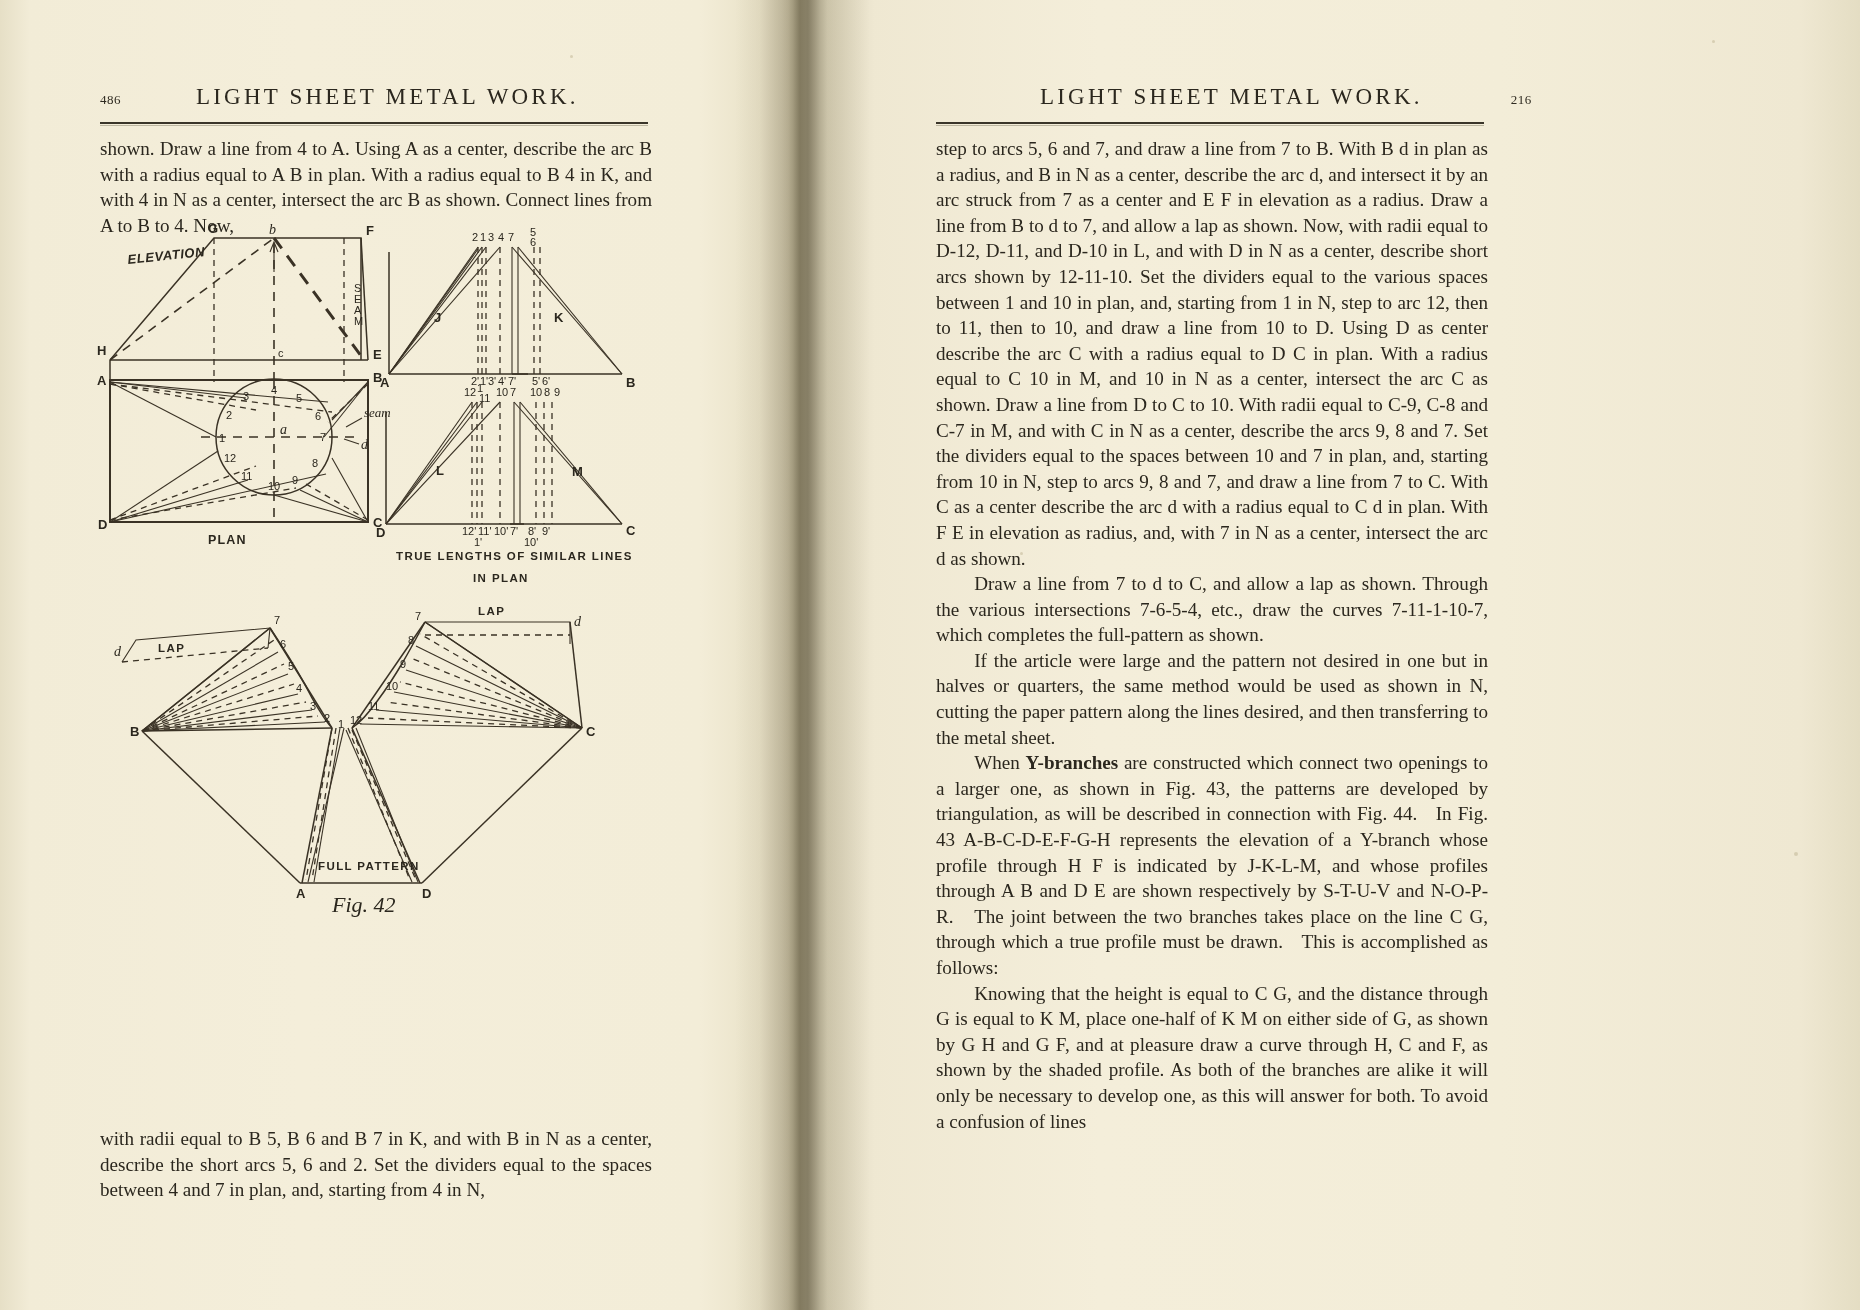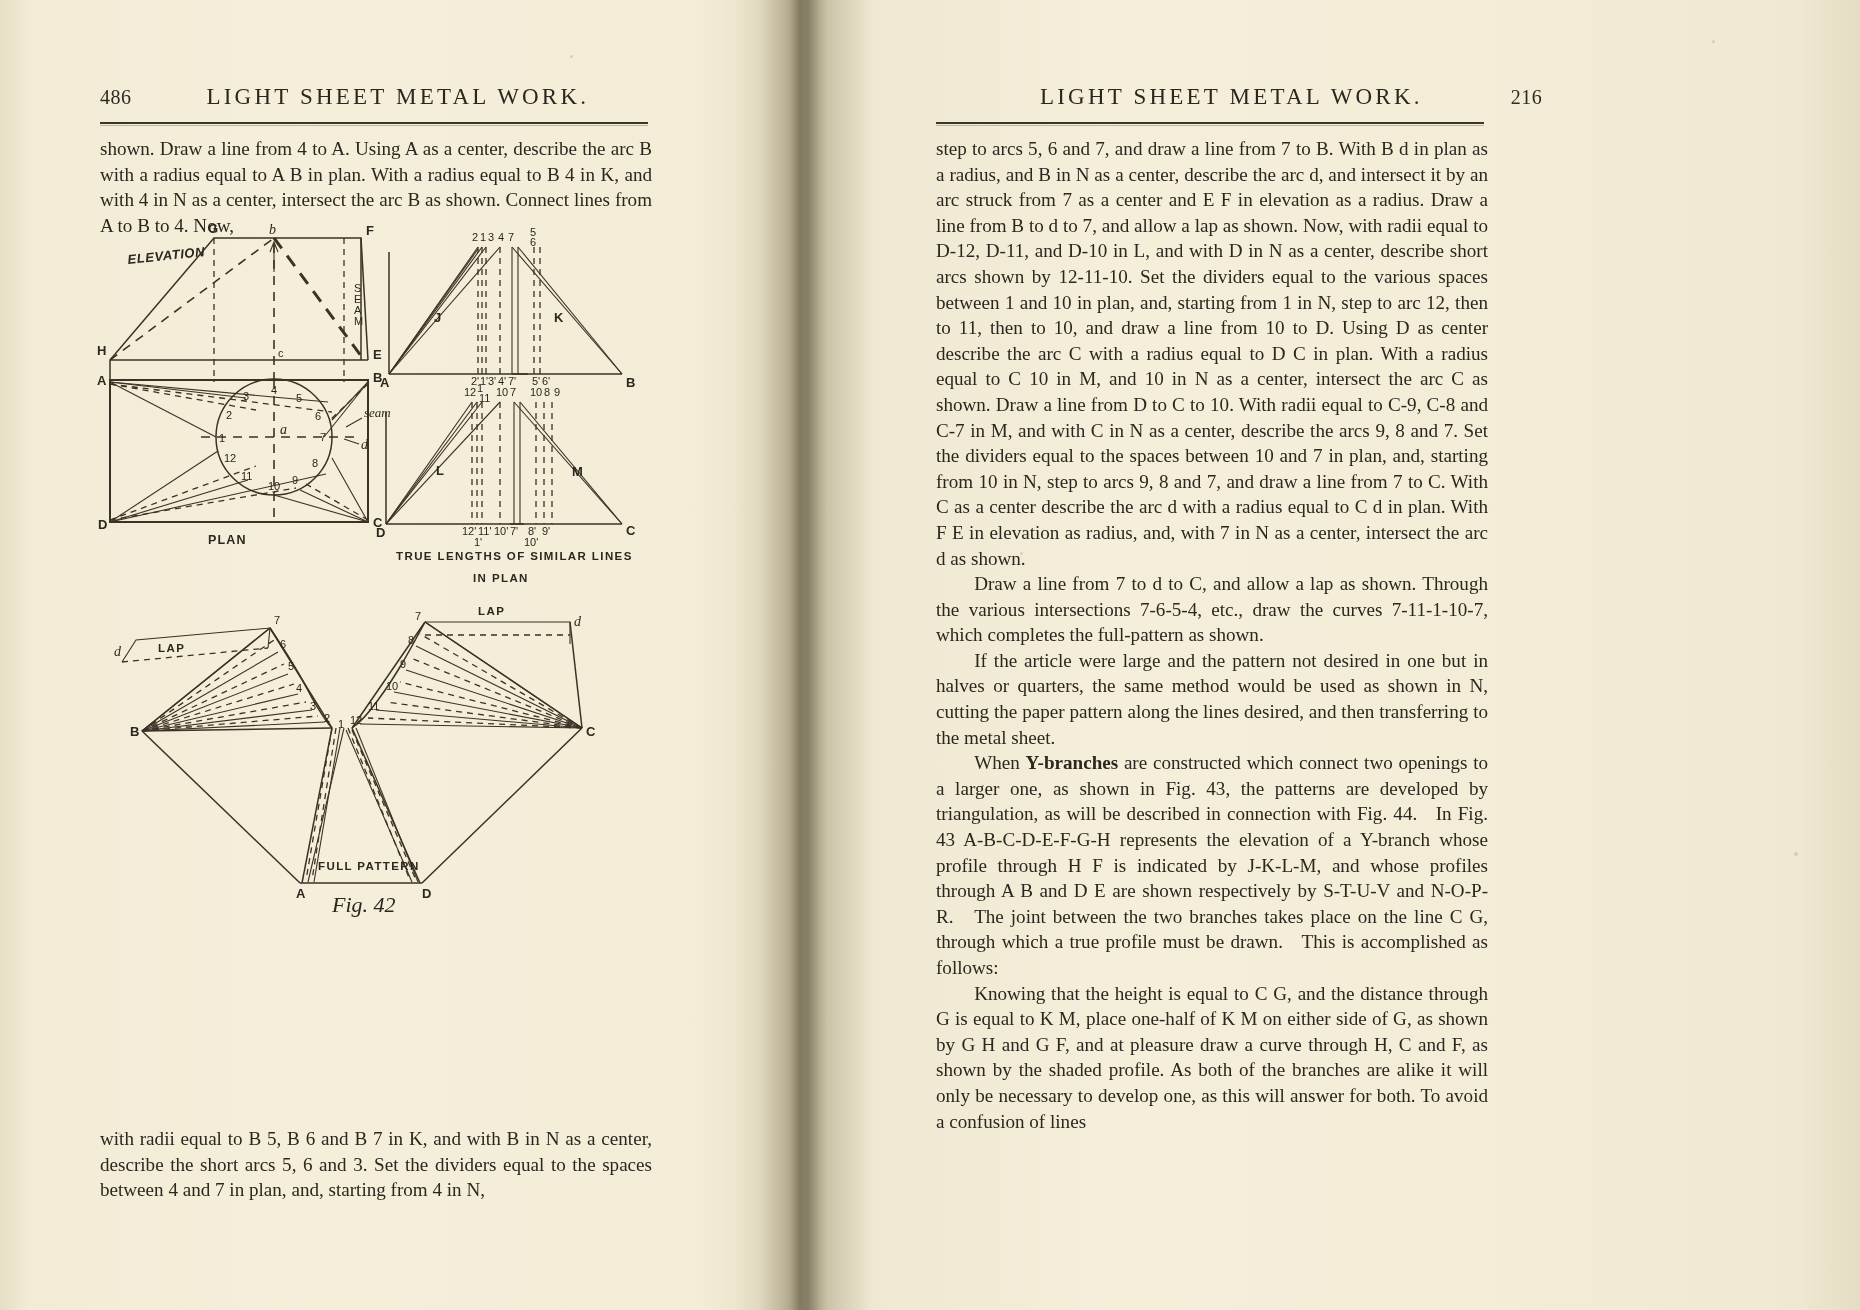--- a/index.html
+++ b/index.html
@@ -28,21 +28,21 @@
   }
   .speck{position:absolute;background:#b9ad8a;border-radius:50%;opacity:.45;}
 
   
   .page{position:absolute;top:0;height:1310px;}
   #pageLeft{left:0;width:800px;}
   #pageRight{left:800px;width:1060px;}
 
   .hdr{position:absolute;display:flex;align-items:baseline;}
   .folio{
-    font-size:20px;letter-spacing:.5px;color:#2e2a20;
+    font-size:13px;letter-spacing:.5px;color:#2e2a20;
     font-family:"Liberation Serif", serif;
   }
   .runhead{
     font-size:23px;letter-spacing:3.2px;color:#2b271e;
     font-family:"Liberation Serif", serif;
   }
   .rule{
     position:absolute;height:0;border-top:2.2px solid #3a3529;
   }
   .rule:after{
@@ -354,21 +354,21 @@
 
         <text class="lbl" x="196" y="298">A</text>
         <text class="lbl" x="322" y="298">D</text>
 
         <text class="cap2" x="218" y="270">FULL PATTERN</text>
         <text class="figno" x="232" y="312">Fig. 42</text>
       </svg>
     </div>
 
     <div class="col" style="left:100px;top:1126px;width:552px;">
-      <p>with radii equal to B 5, B 6 and B 7 in K, and with B in N as a center, describe the short arcs 5, 6 and 3.   Set the dividers equal to the spaces between 4 and 7 in plan, and, starting from 4 in N,</p>
+      <p>with radii equal to B 5, B 6 and B 7 in K, and with B in N as a center, describe the short arcs 5, 6 and 2.   Set the dividers equal to the spaces between 4 and 7 in plan, and, starting from 4 in N,</p>
     </div>
   </div>
 
   <div class="page" id="pageRight">
 
     <div class="hdr" style="left:240px;top:84px;">
       <span class="runhead">LIGHT SHEET METAL WORK.</span>
       <span class="folio" style="margin-left:88px;">216</span>
     </div>
     <div class="rule" style="left:136px;top:122px;width:548px;"></div>

